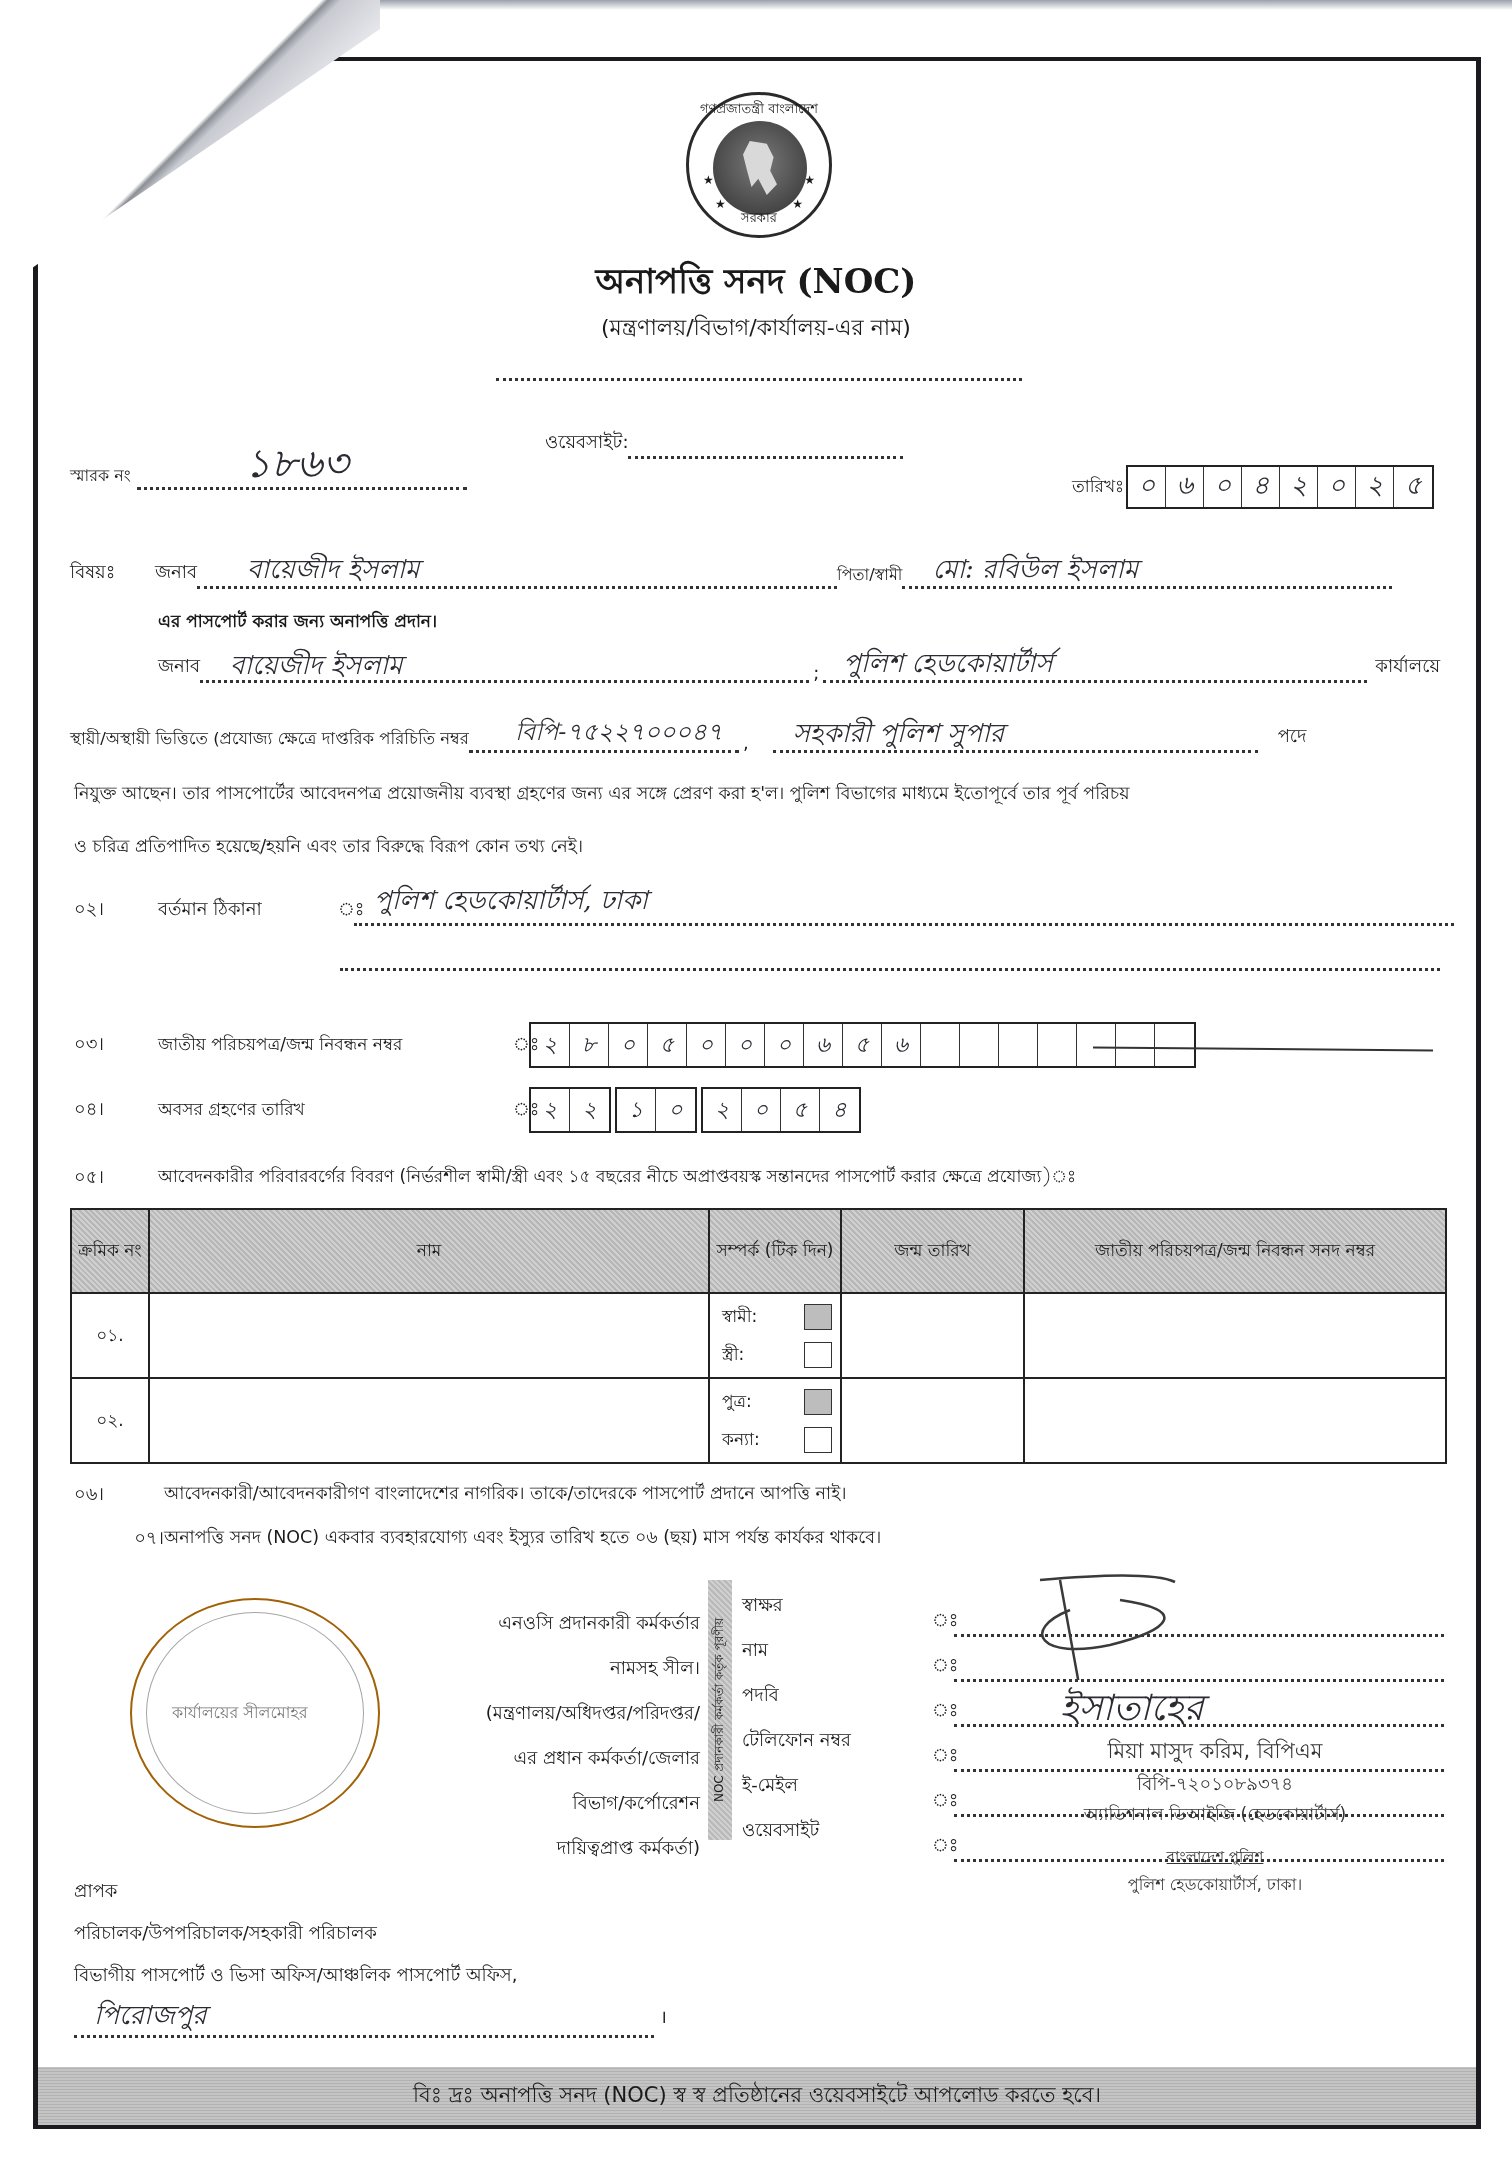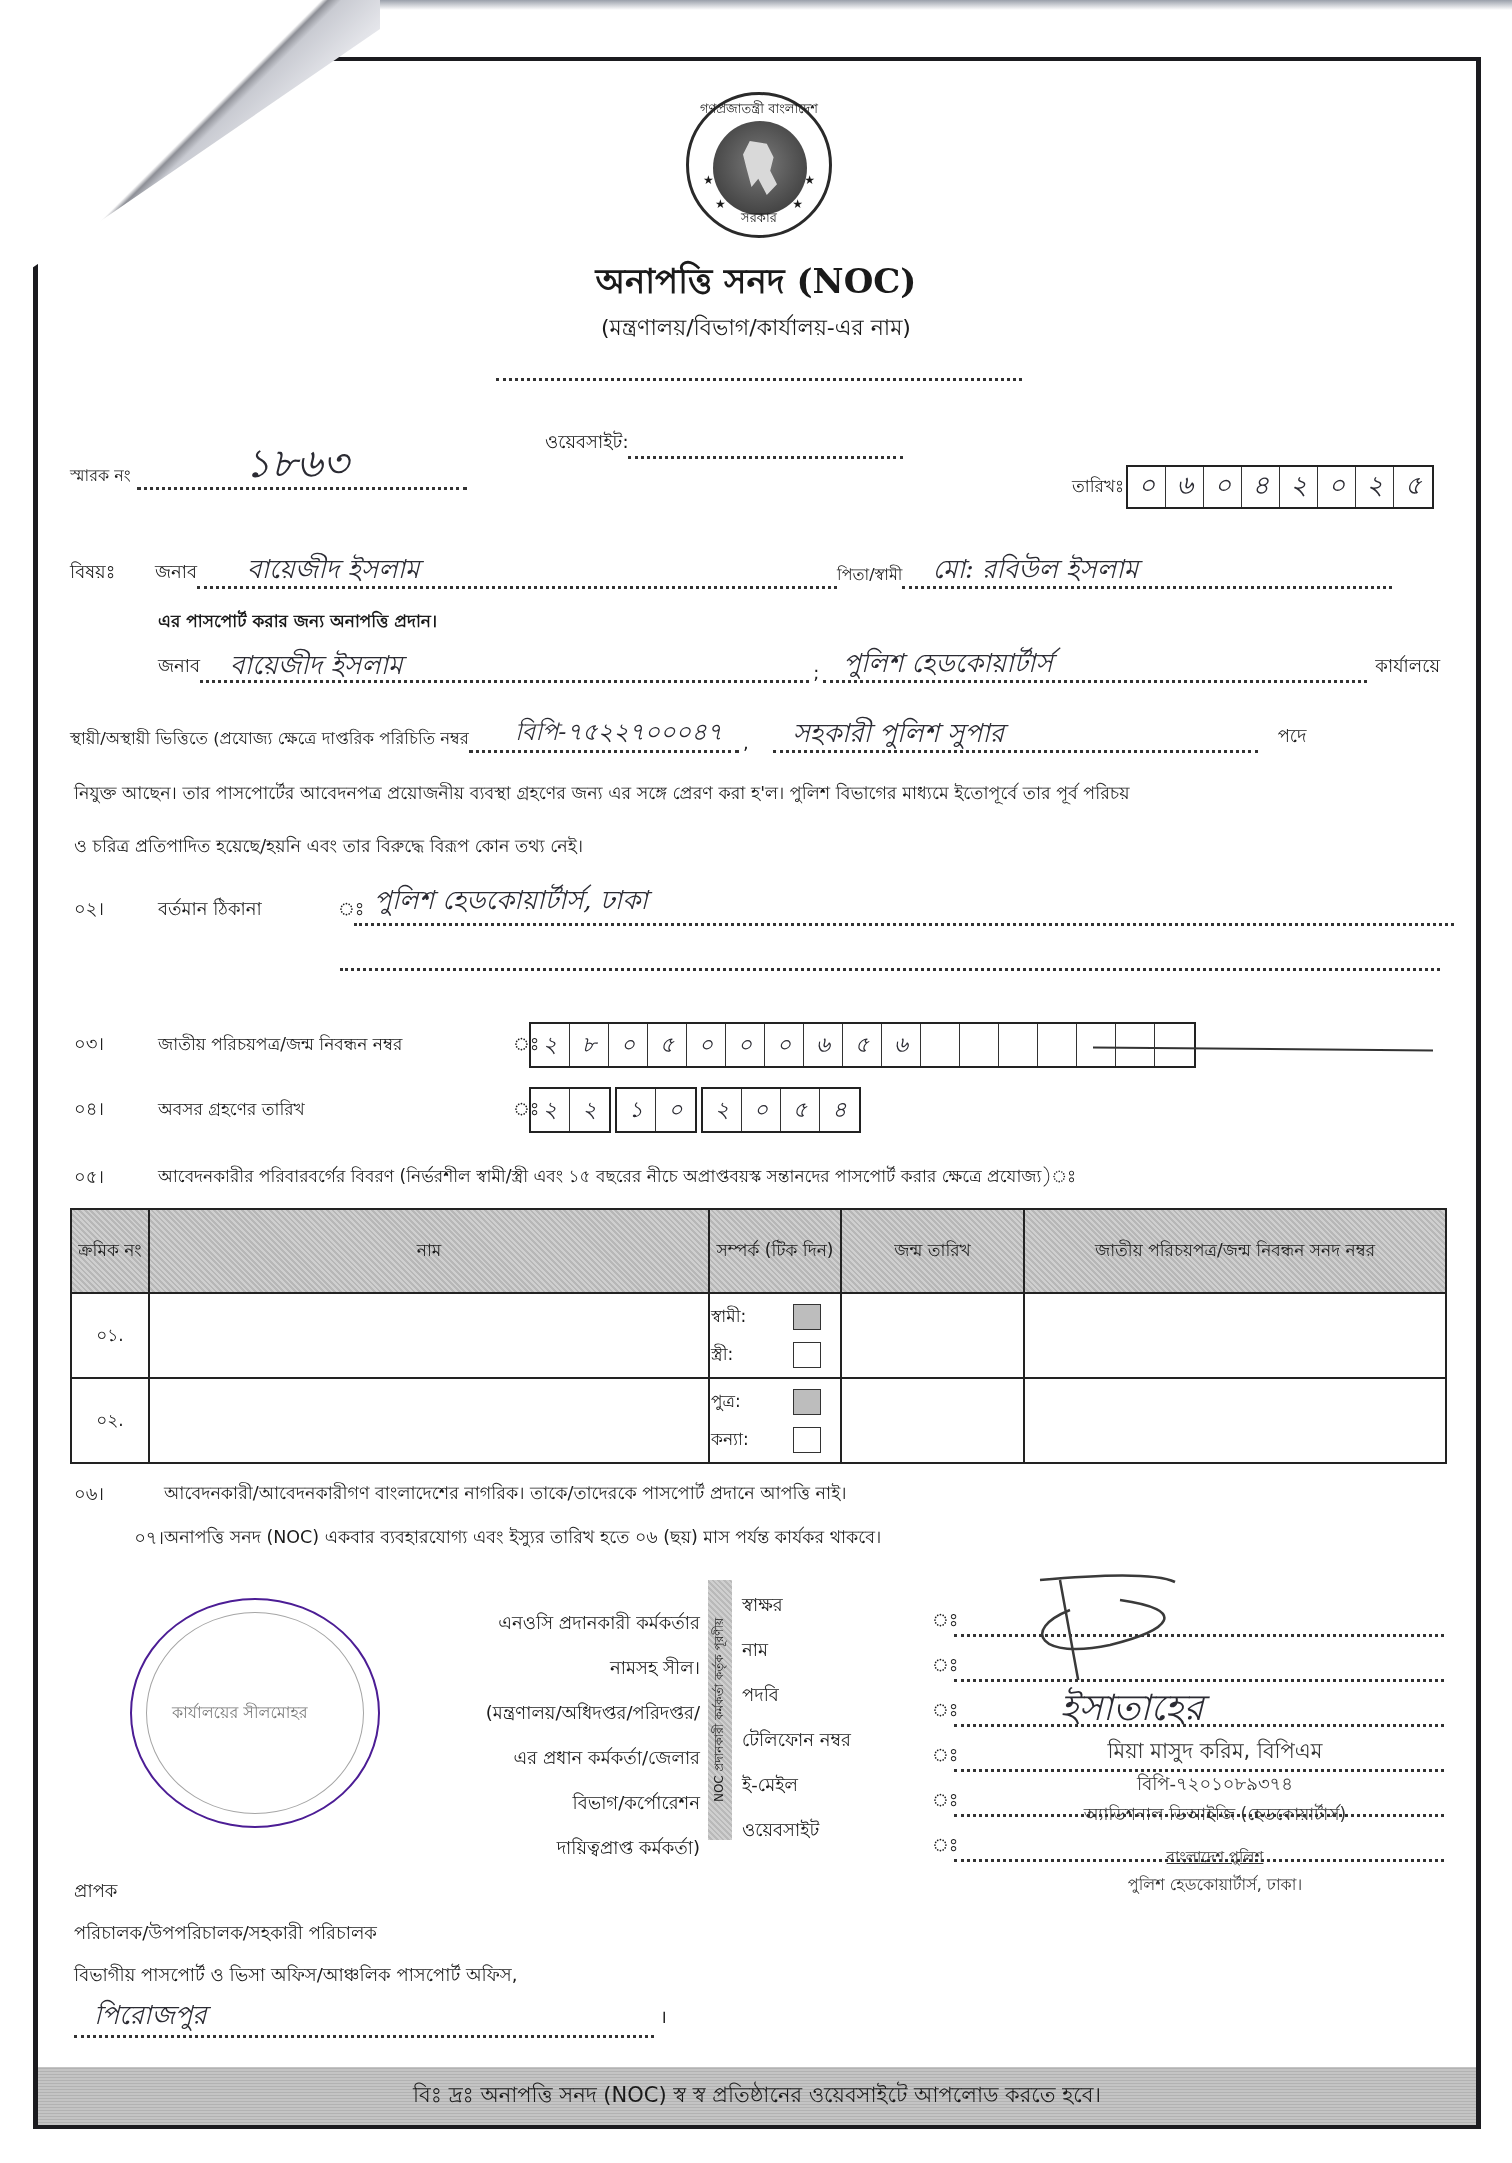--- a/index.html
+++ b/index.html
@@ -62,37 +62,37 @@
   .nid-strike { position: absolute; left: 1093px; top: 1048px; width: 340px; height: 2px; background: #333; transform: rotate(0.5deg); }
 
   .ret-group { display: flex; border: 2px solid #222; margin-right: 4px; }
   .ret-group span { width: 39px; height: 42px; border-right: 1.5px solid #333; display: flex; align-items: center; justify-content: center; font-size: 22px; }
   .ret-group span:last-child { border-right: none; }
 
   table.family { position: absolute; left: 70px; top: 1208px; width: 1377px; border-collapse: collapse; }
   table.family th, table.family td { border: 2px solid #222; font-size: 17px; font-weight: normal; text-align: center; }
   table.family thead th { background: repeating-linear-gradient(45deg, #cfcfcf 0 2px, #b7b7b7 2px 4px); height: 84px; }
   table.family tbody td { height: 85px; }
-  .rel-cell { text-align: center; padding-left: 1px; }
+  .rel-cell { text-align: center; padding-left: 12px; }
   .rel-row { display: flex; align-items: center; justify-content: space-between; width: 110px; height: 38px; }
   .cbox { width: 28px; height: 26px; border: 1.5px solid #333; background: #fff; display: inline-block; }
   .cbox.shaded { background: #bdbdbd; }
 
   .vert-strip {
     position: absolute; left: 708px; top: 1580px; width: 24px; height: 260px;
     background: repeating-linear-gradient(45deg, #cfcfcf 0 2px, #b9b9b9 2px 4px);
   }
   .vert-text {
     position: absolute; left: 50%; top: 50%; white-space: nowrap; font-size: 12px;
     transform: translate(-50%, -50%) rotate(-90deg);
   }
 
   .office-seal {
     position: absolute; left: 130px; top: 1598px; width: 250px; height: 230px;
-    border: 2px solid #4c1d95; border-radius: 50%;
+    border: 2px solid #a16207; border-radius: 50%;
   }
   .office-seal::after {
     content: ""; position: absolute; left: 14px; top: 12px; right: 14px; bottom: 12px;
     border: 1.5px solid #a5a5a5; border-radius: 50%;
   }
   .office-seal-label { position: absolute; left: 40px; top: 100px; font-size: 16px; color: #777; }
 
   .sig-field { display: flex; align-items: flex-end; }
   .sig-colon { font-size: 18px; width: 22px; }
   .sig-dots { width: 490px; border-bottom: 3px dotted #333; height: 20px; }

